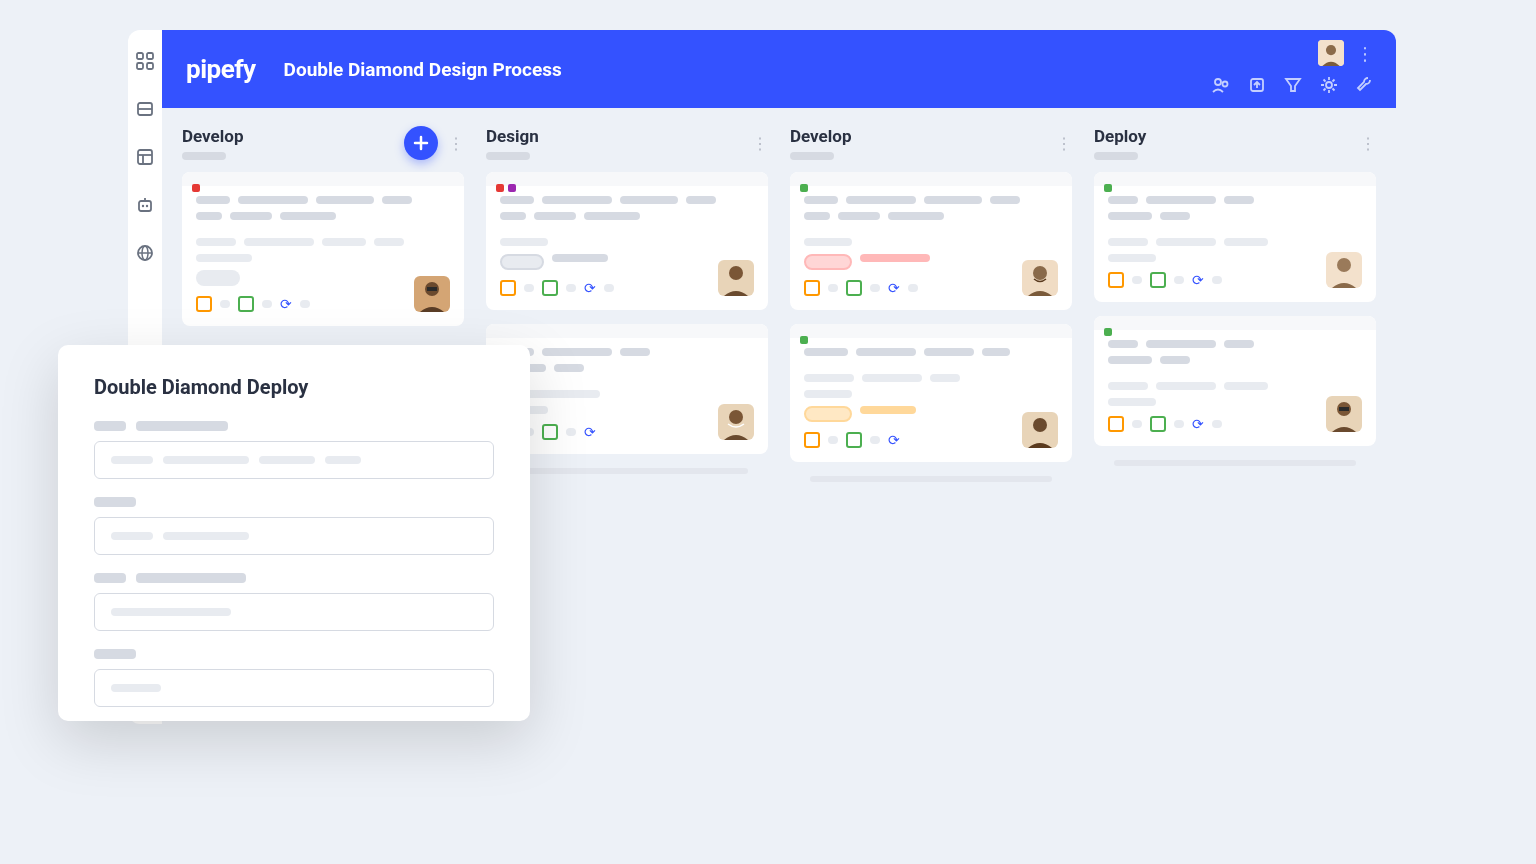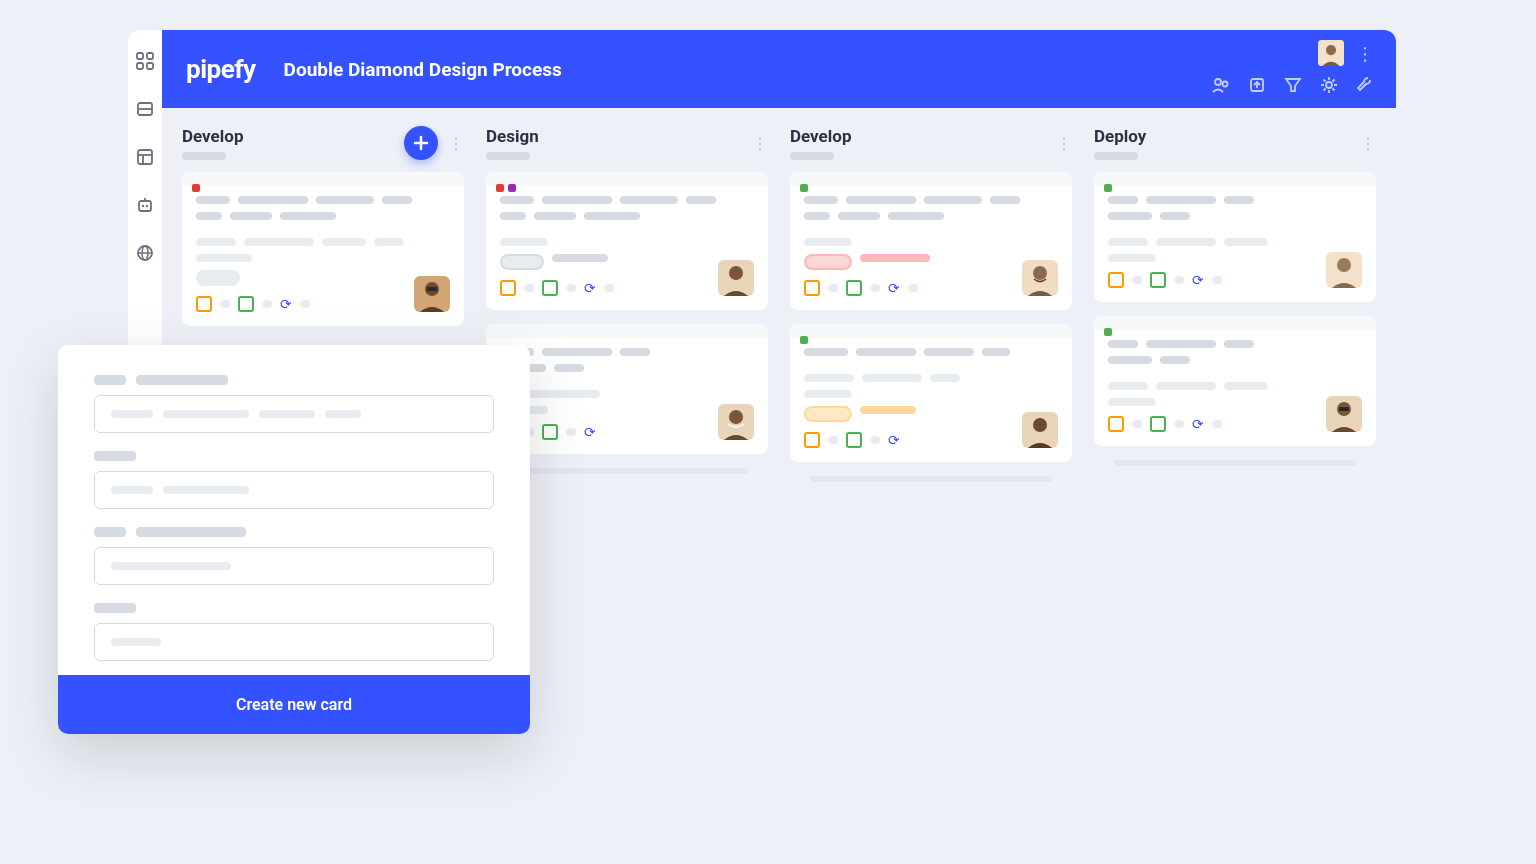--- a/index.html
+++ b/index.html
@@ -491,20 +491,21 @@
               </svg></div>
         </div>
         <div class="footer-bar"></div>
       </div>
     </div>
   </div>
 </div>
 
 <div class="modal">
   <div class="modal-body">
+    <div class="modal-title">Double Diamond Deploy</div>
     <div class="field-label">
         <span class="skel" style="width:32px;height:10px"></span>
         <span class="skel" style="width:92px;height:10px"></span>
       </div>
     <div class="field-input">
         <span class="skel" style="width:42px;background:#e8ebf0"></span>
         <span class="skel" style="width:86px;background:#e8ebf0"></span>
         <span class="skel" style="width:56px;background:#e8ebf0"></span>
         <span class="skel" style="width:36px;background:#e8ebf0"></span>
       </div>
@@ -522,14 +523,13 @@
     <div class="field-input">
         <span class="skel" style="width:120px;background:#e8ebf0"></span>
       </div>
     <div class="field-label">
         <span class="skel" style="width:42px;height:10px"></span>
       </div>
     <div class="field-input" style="margin-bottom:4px">
         <span class="skel" style="width:50px;background:#e8ebf0"></span>
       </div>
   </div>
-  <div class="modal-footer">Create new card</div>
 </div>
 
 </body></html>

